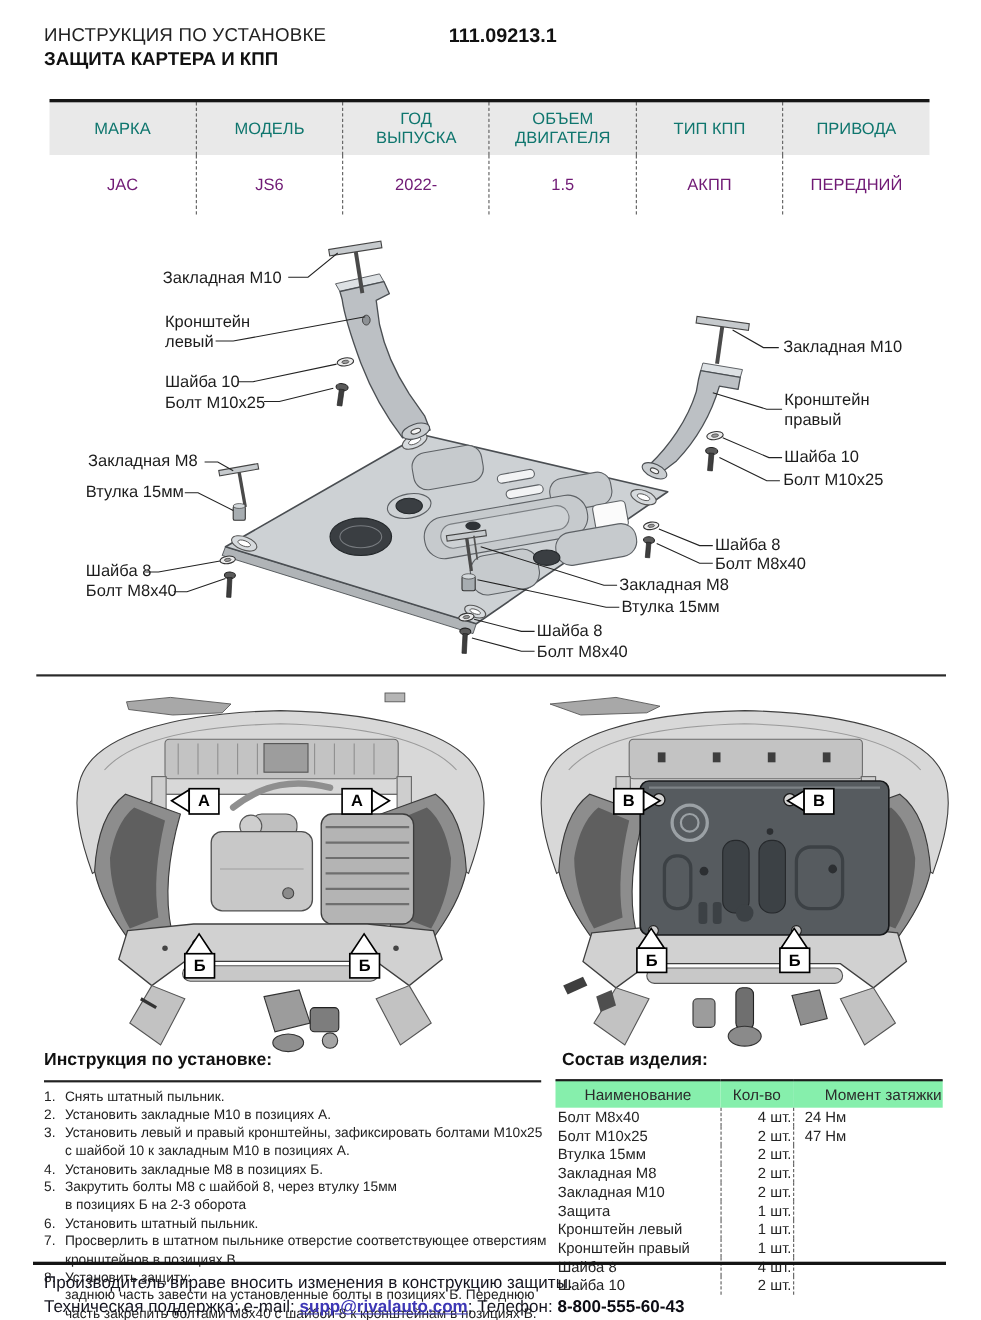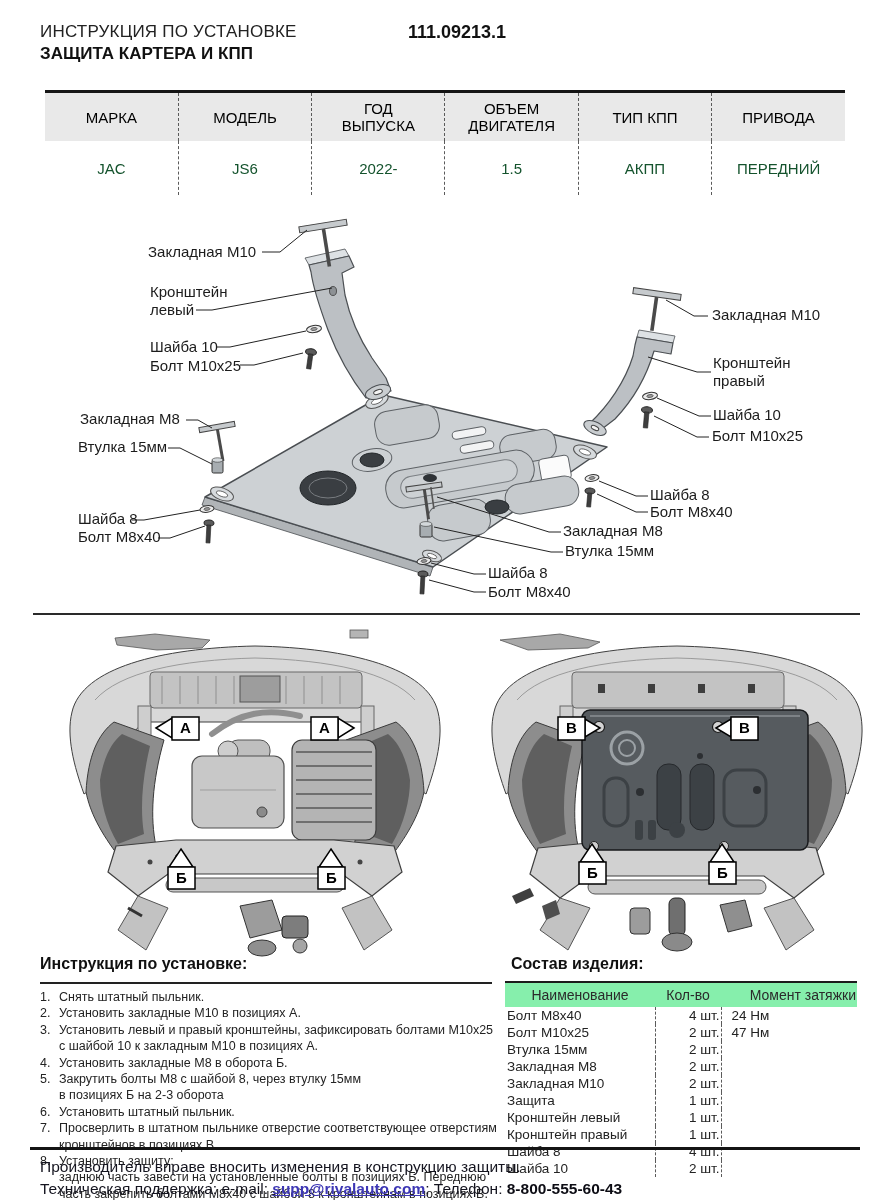--- a/index.html
+++ b/index.html
@@ -6,23 +6,23 @@
   .page{position:relative;width:892px;height:1200px;background:#fff;overflow:hidden;
         font-family:"Liberation Sans",sans-serif;color:#1c1c1c;border-radius:15px;}
   .abs{position:absolute;}
   
   .doc-type{left:40px;top:22px;font-size:17px;letter-spacing:.2px;color:#222;}
   .doc-title{left:40px;top:44px;font-size:17px;font-weight:bold;color:#111;}
   .part-number{left:408px;top:22px;font-size:18px;font-weight:bold;color:#111;}
   
   .spec-wrap{left:45px;top:90px;}
   table.spec{border-collapse:collapse;table-layout:fixed;width:800px;border-top:3px solid #161616;}
-  table.spec th{background:#e9e9e9;height:46px;font-weight:normal;font-size:15px;color:#000000;
+  table.spec th{background:#e9e9e9;height:46px;font-weight:normal;font-size:15px;color:#0f766e;
                 text-align:center;vertical-align:middle;white-space:pre-line;}
-  table.spec td{height:52px;font-size:15px;color:#14532d;text-align:center;vertical-align:middle;background:#fff;}
+  table.spec td{height:52px;font-size:15px;color:#701a75;text-align:center;vertical-align:middle;background:#fff;}
   table.spec th:not(:last-child),table.spec td:not(:last-child){border-right:1.5px dashed #5a5a5a;}
   
   svg text{font-family:"Liberation Sans",sans-serif;}
   .dlabel{font-size:15px;fill:#1c1c1c;}
   .marker-letter{font-size:15px;font-weight:bold;fill:#000;text-anchor:middle;}
   
   .rule-mid{left:33px;top:613px;width:827px;height:2px;background:#2a2a2a;}
   .rule-bottom{left:30px;top:1147px;width:830px;height:3px;background:#141414;}
   
   .install{left:40px;top:955px;width:458px;}
@@ -415,21 +415,21 @@
           <span class="num">2.</span>
           <span class="txt">Установить закладные М10 в позициях А.</span>
         </div>
       <div class="step">
           <span class="num">3.</span>
           <span class="txt">Установить левый и правый кронштейны, зафиксировать болтами М10х25
 с шайбой 10 к закладным М10 в позициях А.</span>
         </div>
       <div class="step">
           <span class="num">4.</span>
-          <span class="txt">Установить закладные М8 в оборота Б.</span>
+          <span class="txt">Установить закладные М8 в позициях Б.</span>
         </div>
       <div class="step">
           <span class="num">5.</span>
           <span class="txt">Закрутить болты М8 с шайбой 8, через втулку 15мм
 в позициях Б на 2-3 оборота</span>
         </div>
       <div class="step">
           <span class="num">6.</span>
           <span class="txt">Установить штатный пыльник.</span>
         </div>

